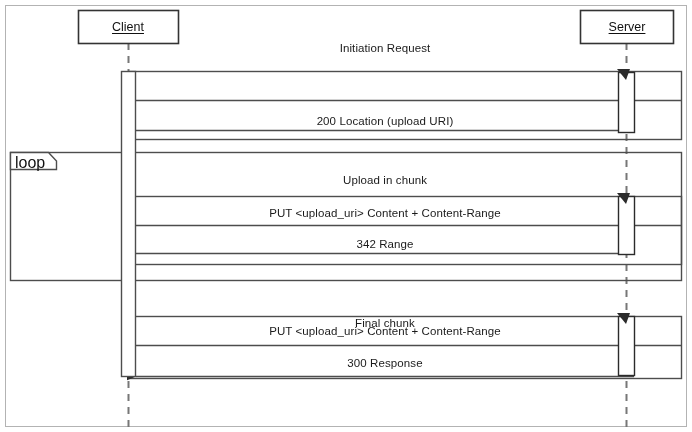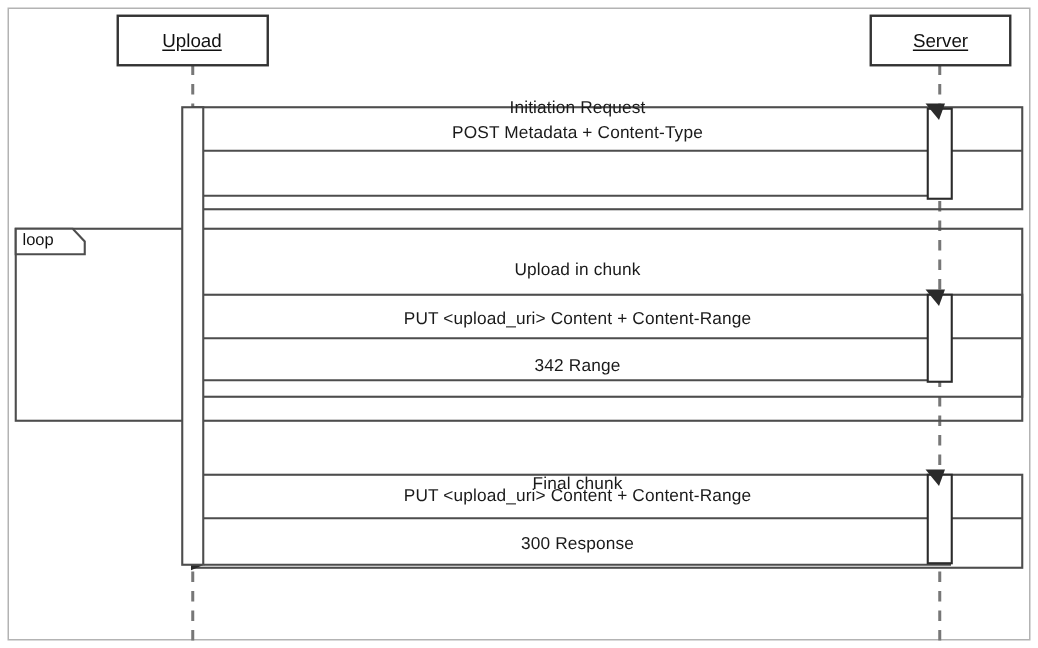--- a/index.html
+++ b/index.html
@@ -19,21 +19,21 @@
     position:absolute;
     font-size:12.5px;
     color:#111111;
     white-space:nowrap;
     transform:translate(-50%,-50%);
     text-decoration:underline;
     text-underline-offset:2px;
   }
   .frag-label{
     position:absolute;
-    font-size:11px;
+    font-size:16px;
     color:#111111;
     white-space:nowrap;
     text-align:center;
   }
 </style>
 </head>
 <body>
 
 <div id="stage">
 
@@ -75,29 +75,29 @@
     <rect x="618.5" y="316.5" width="16" height="59" fill="#ffffff" stroke="#2b2b2b" stroke-width="1.4"></rect>
 
     <path d="M 626,80 L 617,69 L 630,69 z" fill="#2b2b2b"></path>
     <path d="M 626,204 L 617,193 L 630,193 z" fill="#2b2b2b"></path>
     <path d="M 626,324 L 617,313 L 630,313 z" fill="#2b2b2b"></path>
 
     <rect x="78.5" y="10.5" width="100" height="33" fill="#ffffff" stroke="#333333" stroke-width="1.6"></rect>
     <rect x="580.5" y="10.5" width="93" height="33" fill="#ffffff" stroke="#333333" stroke-width="1.6"></rect>
   </svg>
 
-  <div class="part-label" style="left:128px;top:27px;">Upload</div>
+  <div class="part-label" style="left:128px;top:27px;">Client</div>
   <div class="part-label" style="left:627px;top:27px;">Server</div>
 
   <div class="frag-label" style="left:15px;top:154px;">loop</div>
 
-  <div class="msg-label" style="left:385px;top:72px;">Initiation Request</div>
+  <div class="msg-label" style="left:385px;top:48px;">Initiation Request</div>
 
-  <div class="msg-label" style="left:385px;top:89px;">POST Metadata + Content-Type</div>
 
+  <div class="msg-label" style="left:385px;top:121px;">200 Location (upload URI)</div>
 
   <div class="msg-label" style="left:385px;top:180px;">Upload in chunk</div>
 
   <div class="msg-label" style="left:385px;top:213px;">PUT &lt;upload_uri&gt; Content + Content-Range</div>
 
   <div class="msg-label" style="left:385px;top:244px;">342 Range</div>
 
   <div class="msg-label" style="left:385px;top:299px;margin-top:24px;">Final chunk</div>
 
   <div class="msg-label" style="left:385px;top:331px;">PUT &lt;upload_uri&gt; Content + Content-Range</div>

